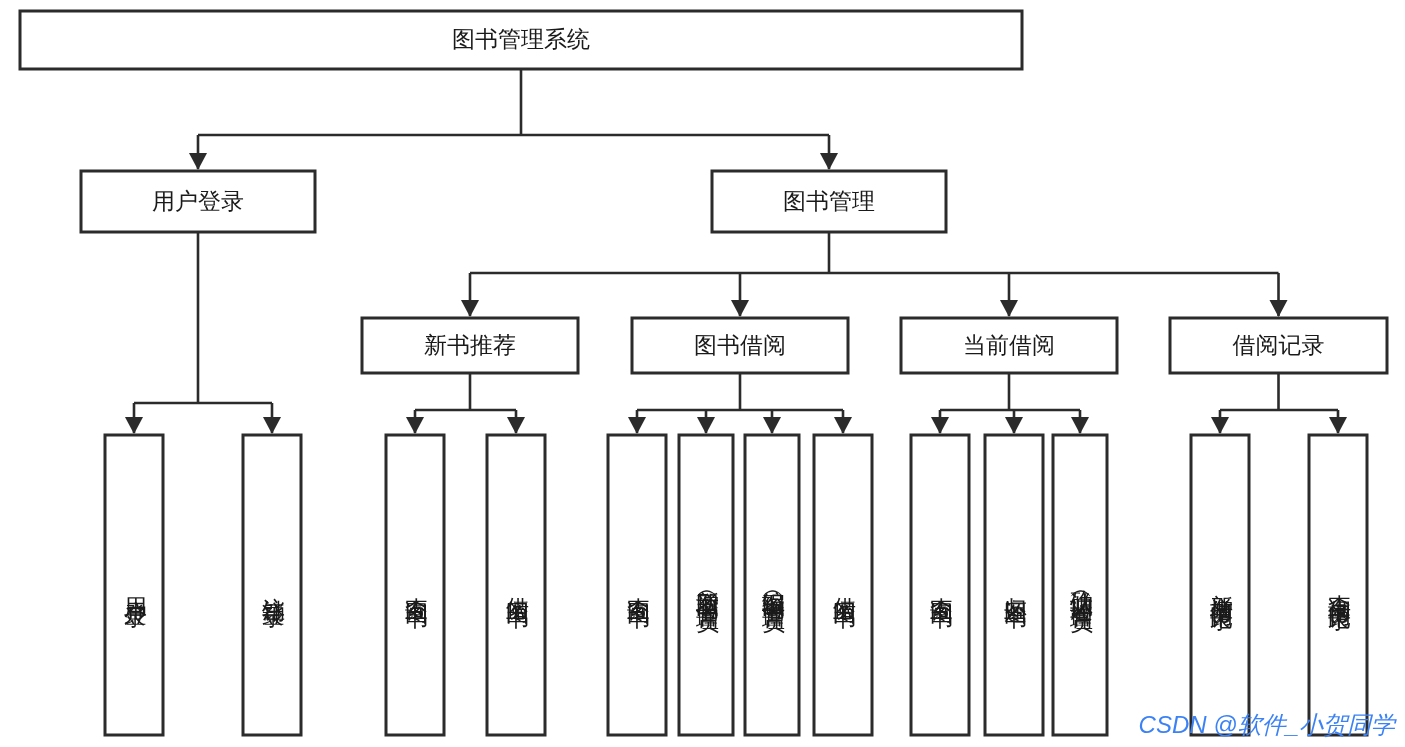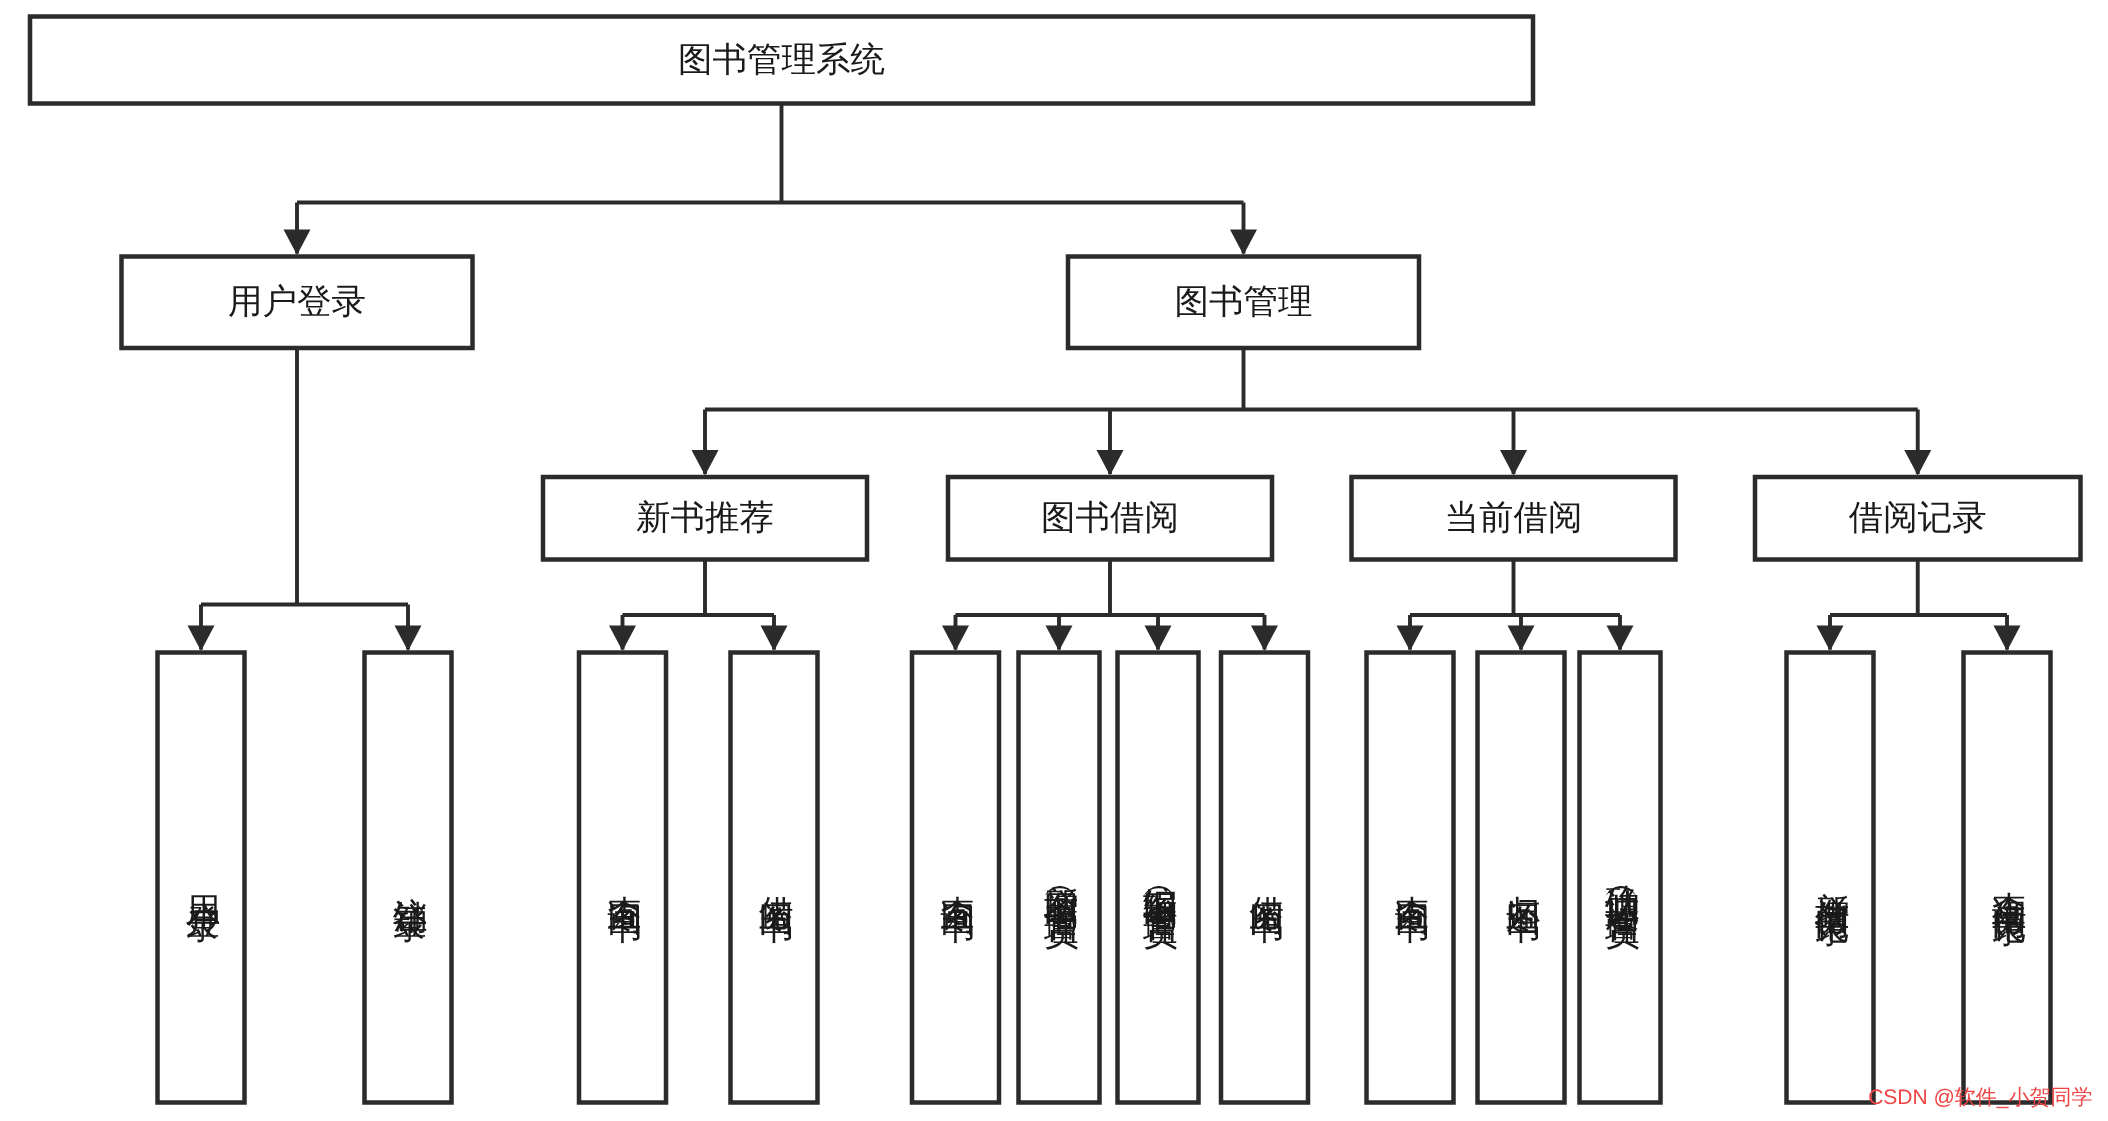--- a/index.html
+++ b/index.html
@@ -48,24 +48,25 @@
   }
   .arrow-head {
     fill: #2b2b2b;
     stroke: none;
   }
   .watermark {
     position: absolute;
     right: 10px;
     bottom: 6px;
     font-family: "Liberation Sans", "DejaVu Sans", sans-serif;
-    font-size: 14px;
-    color: #ef4444;
+    font-size: 24px;
+    color: #3b82f6;
     white-space: nowrap;
     user-select: none;
+    font-style: italic;
   }
 </style>
 </head>
 <body>
 
 <svg id="diagram" viewBox="0 0 1405 747" xmlns="http://www.w3.org/2000/svg">
   <g id="connectors">
       <path d="M 521 69 L 521 135" class="connector"></path>
       <path d="M 198 135 L 829 135" class="connector"></path>
       <path d="M 198 135 L 198 169" class="connector"></path>

